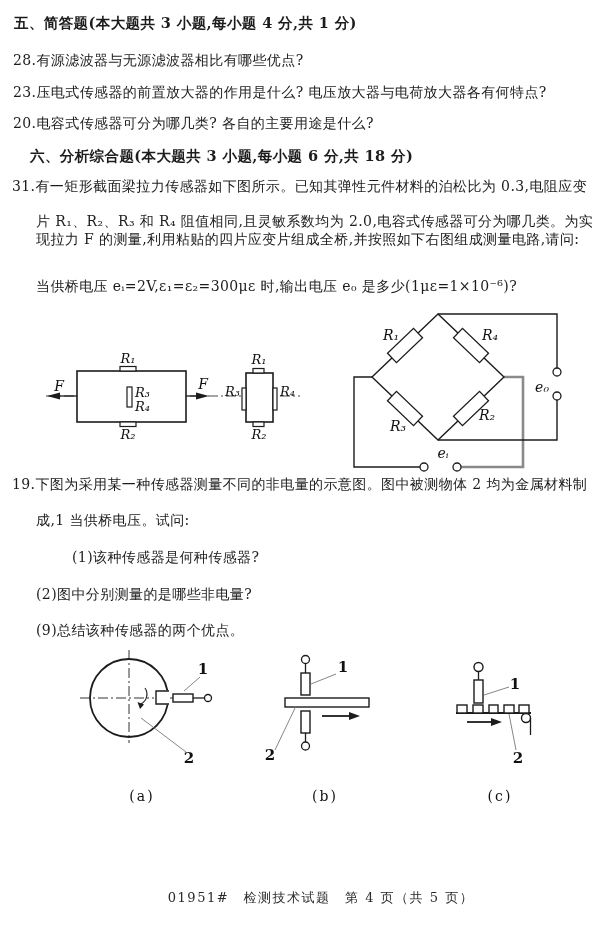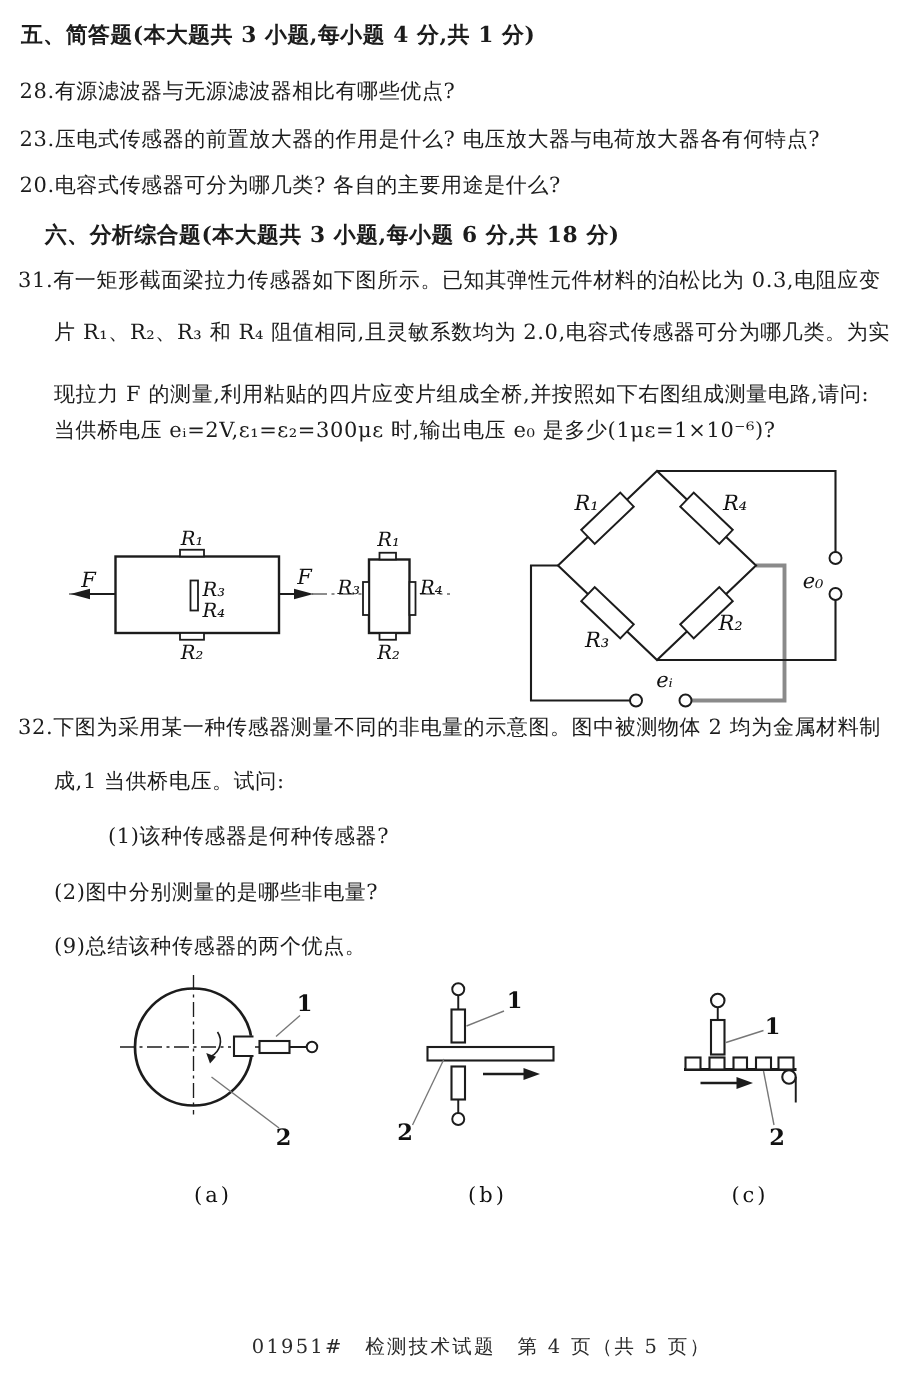--- a/index.html
+++ b/index.html
@@ -46,21 +46,21 @@
 <div class="abs heading" style="top:14px;left:14px;">五、简答题(本大题共 3 小题,每小题 4 分,共 1 分)</div>
 <div class="abs qline" style="top:52px;left:13px;">28.有源滤波器与无源滤波器相比有哪些优点?</div>
 <div class="abs qline" style="top:84px;left:13px;">23.压电式传感器的前置放大器的作用是什么? 电压放大器与电荷放大器各有何特点?</div>
 <div class="abs qline" style="top:115px;left:13px;">20.电容式传感器可分为哪几类? 各自的主要用途是什么?</div>
 
 <div class="abs heading" style="top:147px;left:14px;margin-left:16px;">六、分析综合题(本大题共 3 小题,每小题 6 分,共 18 分)</div>
 
 <div>
   <div class="abs qline" style="top:178px;left:12px;">31.有一矩形截面梁拉力传感器如下图所示。已知其弹性元件材料的泊松比为 0.3,电阻应变</div>
   <div class="abs qline" style="top:213px;left:36px;">片 R₁、R₂、R₃ 和 R₄ 阻值相同,且灵敏系数均为 2.0,电容式传感器可分为哪几类。为实</div>
-  <div class="abs qline" style="top:254px;left:36px;">现拉力 F 的测量,利用粘贴的四片应变片组成全桥,并按照如下右图组成测量电路,请问:</div>
+  <div class="abs qline" style="top:231px;left:36px;">现拉力 F 的测量,利用粘贴的四片应变片组成全桥,并按照如下右图组成测量电路,请问:</div>
   <div class="abs qline" style="top:278px;left:36px;">当供桥电压 eᵢ=2V,ε₁=ε₂=300με 时,输出电压 e₀ 是多少(1με=1×10⁻⁶)?</div>
 </div>
 
 <svg class="abs" style="top:298px;left:0;" width="610" height="180" viewBox="0 0 610 180">
 
   <g stroke="#1c1c1c" fill="none">
     <line x1="46" y1="98" x2="300" y2="98" stroke-width="0.8" stroke-dasharray="10 3 2 3"></line>
     <rect x="77" y="73" width="109" height="51" stroke-width="1.6" fill="#fff"></rect>
     <rect x="120" y="68.5" width="16" height="4.5" stroke-width="1.2" fill="#fff"></rect>
     <rect x="120" y="124" width="16" height="4.5" stroke-width="1.2" fill="#fff"></rect>
@@ -106,21 +106,21 @@
   </g>
   <text class="sym" x="391" y="42" text-anchor="middle" font-size="15">R₁</text>
   <text class="sym" x="490" y="42" text-anchor="middle" font-size="15">R₄</text>
   <text class="sym" x="398" y="133" text-anchor="middle" font-size="15">R₃</text>
   <text class="sym" x="487" y="122" text-anchor="middle" font-size="15">R₂</text>
   <text class="sym" x="549" y="94" text-anchor="end" font-size="15">e₀</text>
   <text class="sym" x="443" y="160" text-anchor="middle" font-size="15">eᵢ</text>
 </svg>
 
 <div>
-  <div class="abs qline" style="top:476px;left:12px;">32.下图为采用某一种传感器测量不同的非电量的示意图。图中被测物体 2 均为金属材料制</div>
+  <div class="abs qline" style="top:476px;left:12px;">19.下图为采用某一种传感器测量不同的非电量的示意图。图中被测物体 2 均为金属材料制</div>
   <div class="abs qline" style="top:512px;left:36px;">成,1 当供桥电压。试问:</div>
   <div class="abs qline" style="top:549px;left:36px;margin-left:36px;">(1)该种传感器是何种传感器?</div>
   <div class="abs qline" style="top:586px;left:36px;">(2)图中分别测量的是哪些非电量?</div>
   <div class="abs qline" style="top:622px;left:36px;">(9)总结该种传感器的两个优点。</div>
 </div>
 
 <svg class="abs" style="top:638px;left:0;" width="610" height="180" viewBox="0 0 610 180">
 
   <g stroke="#1c1c1c" fill="none">
     <line x1="129" y1="12" x2="129" y2="105" stroke-width="0.9" stroke-dasharray="10 3 2 3"></line>

